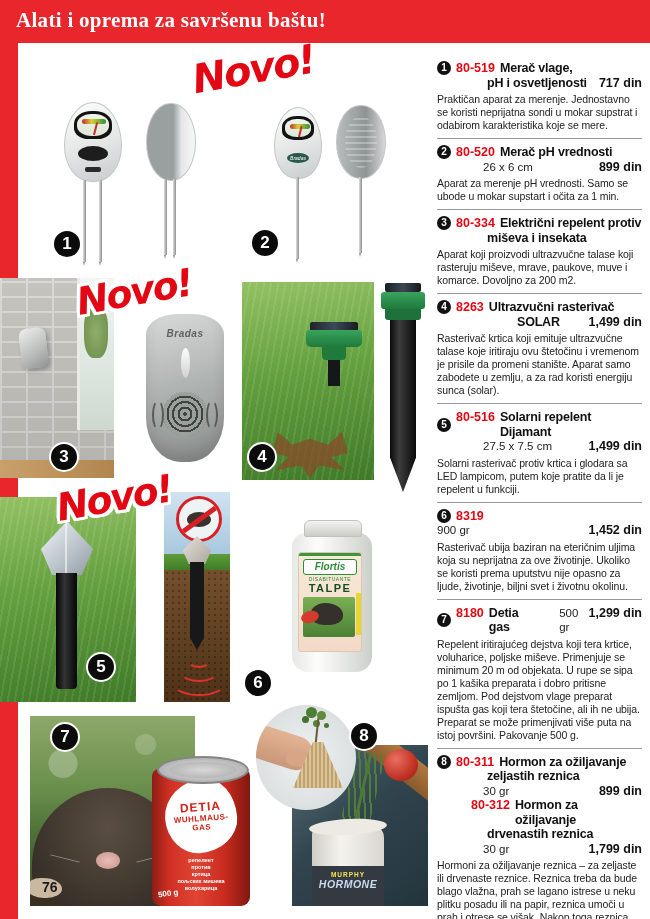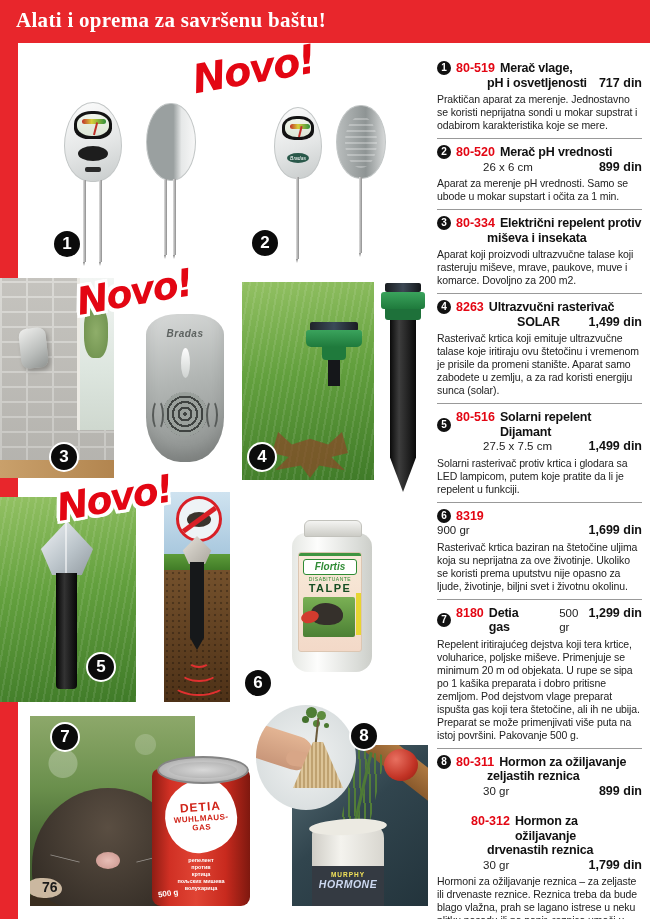--- a/index.html
+++ b/index.html
@@ -158,21 +158,21 @@
 
   
   .products{position:absolute;left:437px;top:61px;width:205px;z-index:6;}
   .prow{display:flex;align-items:baseline;line-height:14.5px;font-size:12.5px;}
   .nbadge{flex:0 0 auto;width:14px;height:14px;border-radius:50%;background:#111;color:#fff;font-size:10px;font-weight:bold;
         text-align:center;line-height:14px;margin-right:5px;align-self:center;}
   .code{color:var(--codered);font-weight:bold;margin-right:5px;white-space:nowrap;}
   .pname{font-weight:bold;color:#111;letter-spacing:-.2px;}
   .psize{color:#222;font-size:11.5px;}
   .price{margin-left:auto;font-weight:bold;color:#111;white-space:nowrap;}
-  .ind50{padding-left:50px;} .ind46{padding-left:46px;} .ind34{padding-left:34px;margin-top:16px;} .ind80{padding-left:80px;} .ml22{margin-left:22px;}
+  .ind50{padding-left:50px;} .ind46{padding-left:46px;} .ind34{padding-left:34px;} .ind80{padding-left:80px;} .ml22{margin-left:22px;}
   .desc{margin:3px 0 0;font-size:10.5px;line-height:13px;color:#222;letter-spacing:-.1px;}
   .divider{border-top:1px solid #999;margin:6px 0;}
 </style>
 </head>
 <body>
 
 <div class="page">
   <div class="red-strip"></div>
 
   <div class="header">
@@ -407,23 +407,23 @@
       <div class="divider"></div>
     </div>
 
     <div>
       <div class="prow">
         <span class="nbadge">6</span>
         <span class="code">8319</span>
       </div>
       <div class="prow">
         <span class="psize">900 gr</span>
-        <span class="price">1,699 din</span>
-      </div>
-      <p class="desc">Rasterivač krtica baziran na štetočine uljima koja su neprijatna za ove životinje. Ukoliko se koristi prema uputstvu nije opasno za ljude, životinje, biljni svet i životnu okolinu.</p>
+        <span class="price">1,452 din</span>
+      </div>
+      <p class="desc">Rasterivač ubija baziran na eteričnim uljima koja su neprijatna za ove životinje. Ukoliko se koristi prema uputstvu nije opasno za ljude, životinje, biljni svet i životnu okolinu.</p>
       <div class="divider"></div>
     </div>
 
     <div>
       <div class="prow">
         <span class="nbadge">7</span>
         <span class="code">8180</span>
         <span class="pname">Detia gas</span>
         <span class="psize ml22">500 gr</span>
         <span class="price">1,299 din</span>

